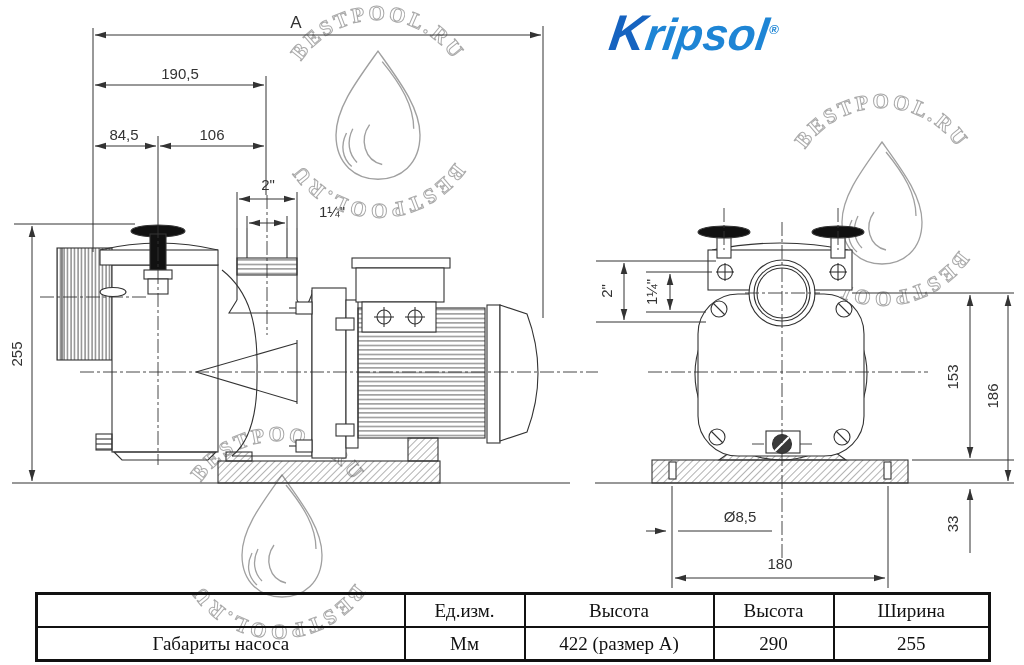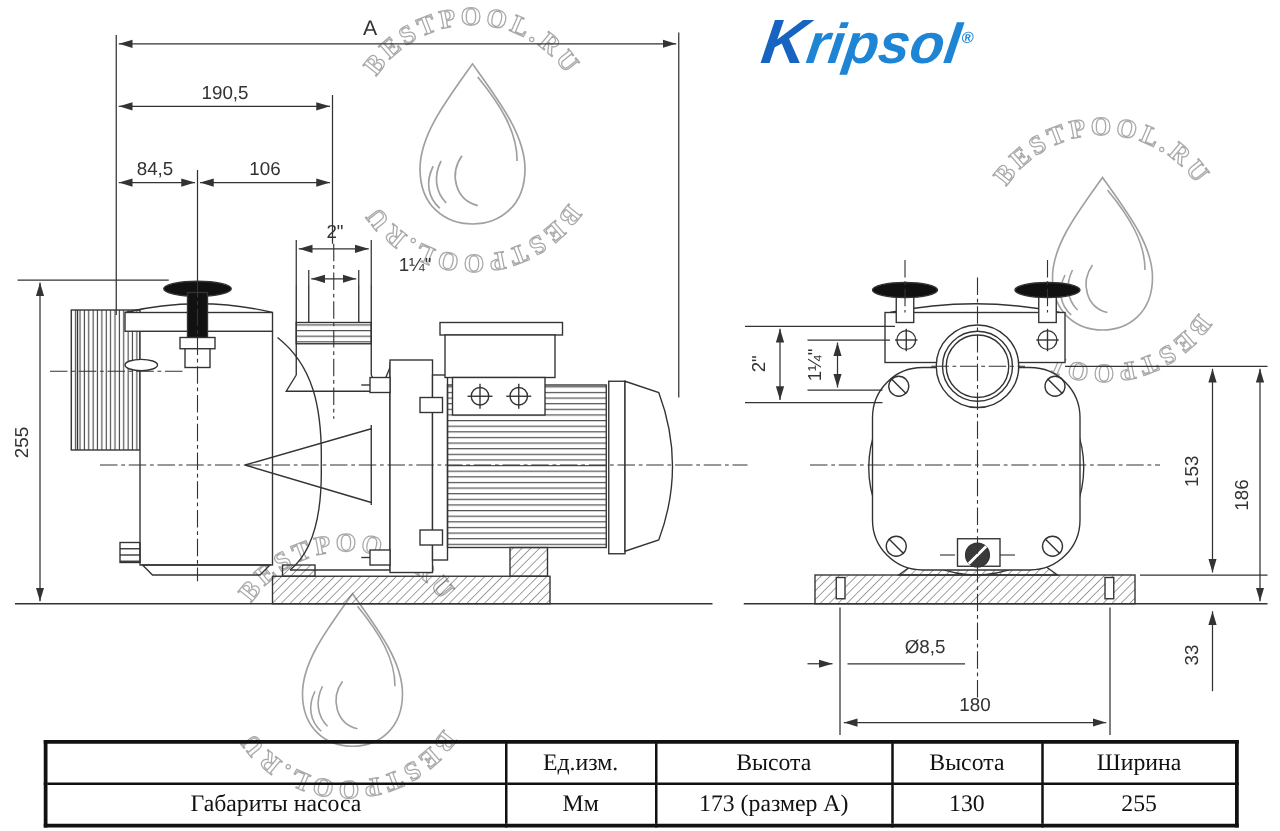--- a/index.html
+++ b/index.html
@@ -272,20 +272,20 @@
         <tr>
     <td class="left-cell"></td>
     <td>Ед.изм.</td>
     <td>Высота</td>
     <td>Высота</td>
     <td>Ширина</td>
   </tr>
   <tr>
     <td class="left-cell">Габариты насоса</td>
     <td>Мм</td>
-    <td>173 (размер А)</td>
-    <td>130</td>
+    <td>422 (размер А)</td>
+    <td>290</td>
     <td>255</td>
   </tr>
 </tbody>
     </table>
 
 </div>
 
 </body></html>

